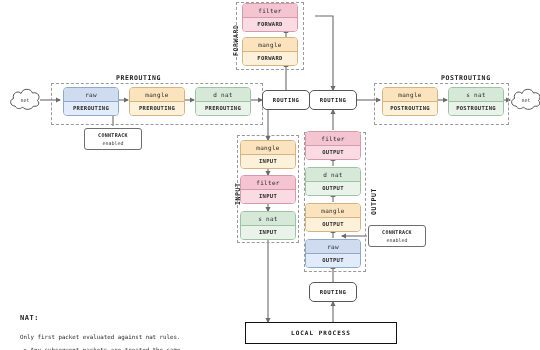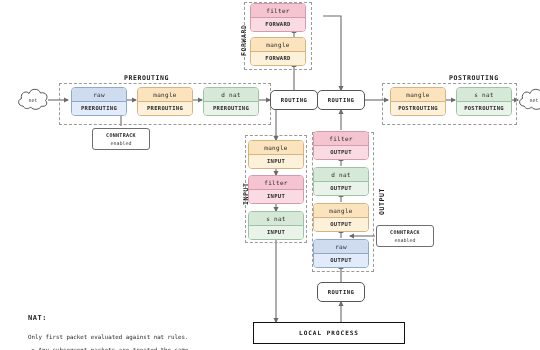--- a/index.html
+++ b/index.html
@@ -3,21 +3,21 @@
 <meta charset="utf-8">
 <style>
   html,body{margin:0;padding:0;}
   body{
     width:540px;height:350px;
     background:#ffffff;
     font-family:"DejaVu Sans Mono", monospace;
     overflow:hidden;
     position:relative;
   }
-  #canvas{position:absolute;left:12px;top:0;width:464px;height:350px;}
+  #canvas{position:absolute;left:4px;top:0;width:464px;height:350px;}
   svg.wires{position:absolute;left:0;top:0;width:540px;height:350px;pointer-events:none;}
 
   
   .group{
     position:absolute;
     border:1px dashed #9a9a9a;
     box-sizing:border-box;
     background:transparent;
   }
   .group-title{

